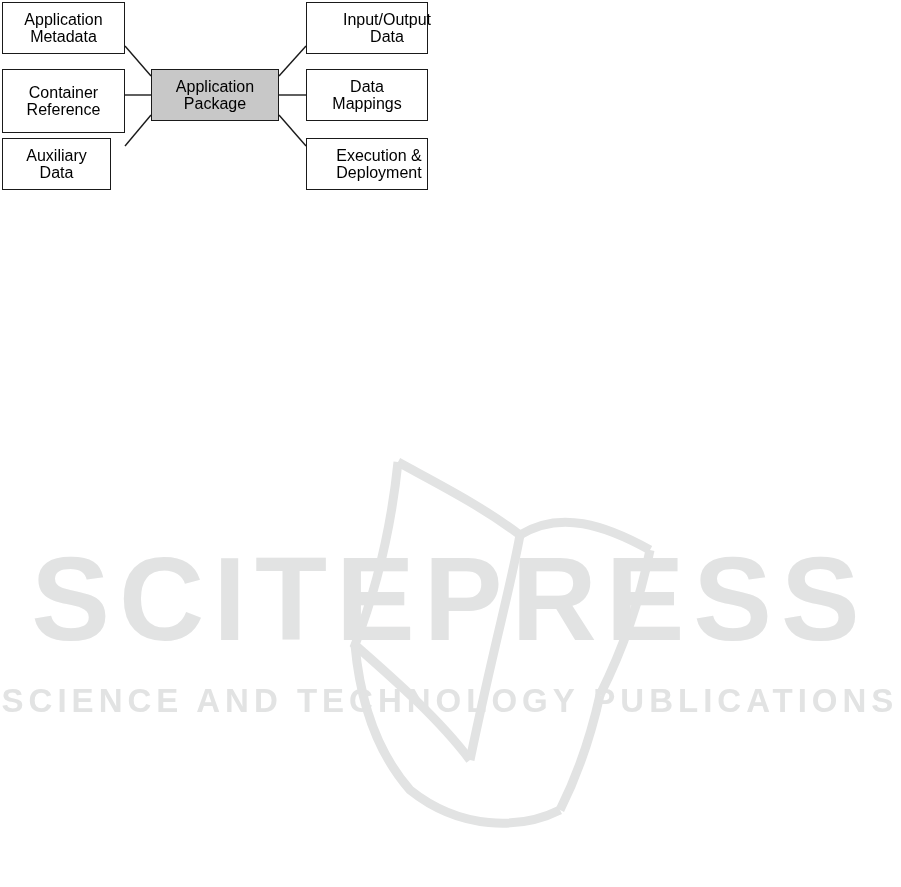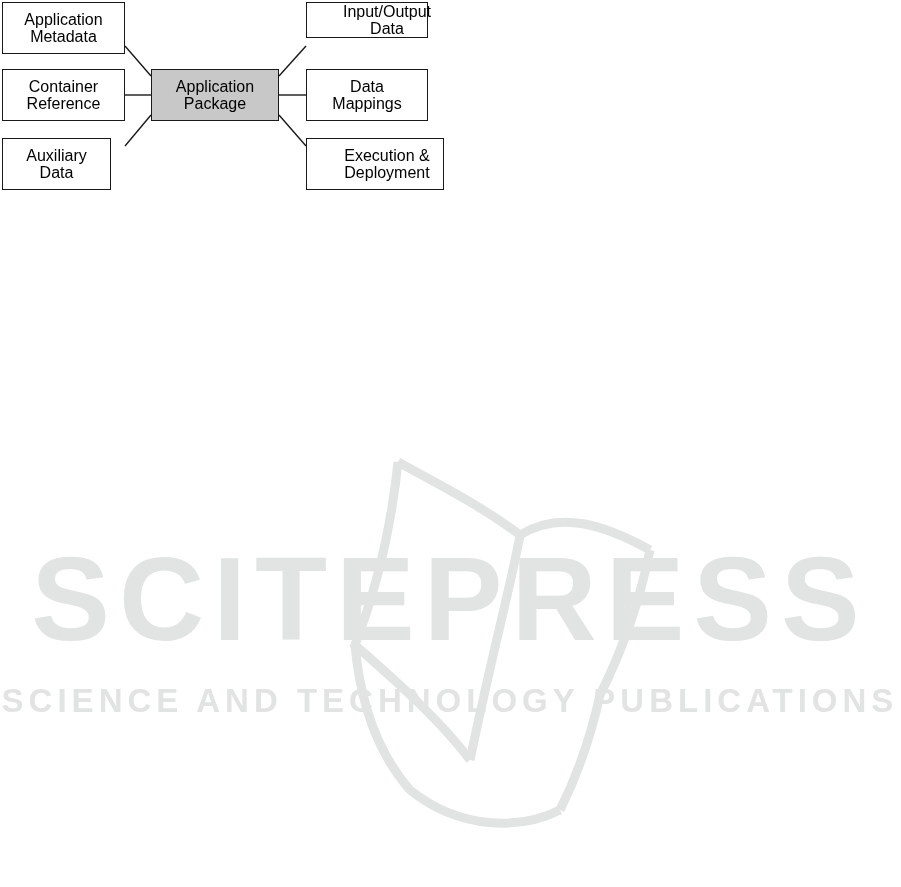--- a/index.html
+++ b/index.html
@@ -56,21 +56,21 @@
   #node-application-metadata {
     left: 2px;
     top: 2px;
     width: 123px;
     height: 52px;
   }
   #node-container-reference {
     left: 2px;
     top: 69px;
     width: 123px;
-    height: 52px;
+    height: 64px;
   }
   #node-auxiliary-data {
     left: 2px;
     top: 138px;
     width: 109px;
     height: 52px;
   }
 
   
   #node-application-package {
@@ -78,33 +78,33 @@
     top: 69px;
     width: 128px;
     height: 52px;
   }
 
   
   #node-input-output-data {
     left: 306px;
     top: 2px;
     width: 122px;
-    height: 36px;
+    height: 52px;
     padding-left: 40px;
   }
   #node-data-mappings {
     left: 306px;
     top: 69px;
     width: 122px;
     height: 52px;
   }
   #node-execution-deployment {
     left: 306px;
     top: 138px;
-    width: 138px;
+    width: 122px;
     height: 52px;
     padding-left: 24px;
   }
 
   
   #watermark {
     position: absolute;
     left: 0;
     top: 430px;
     width: 901px;

